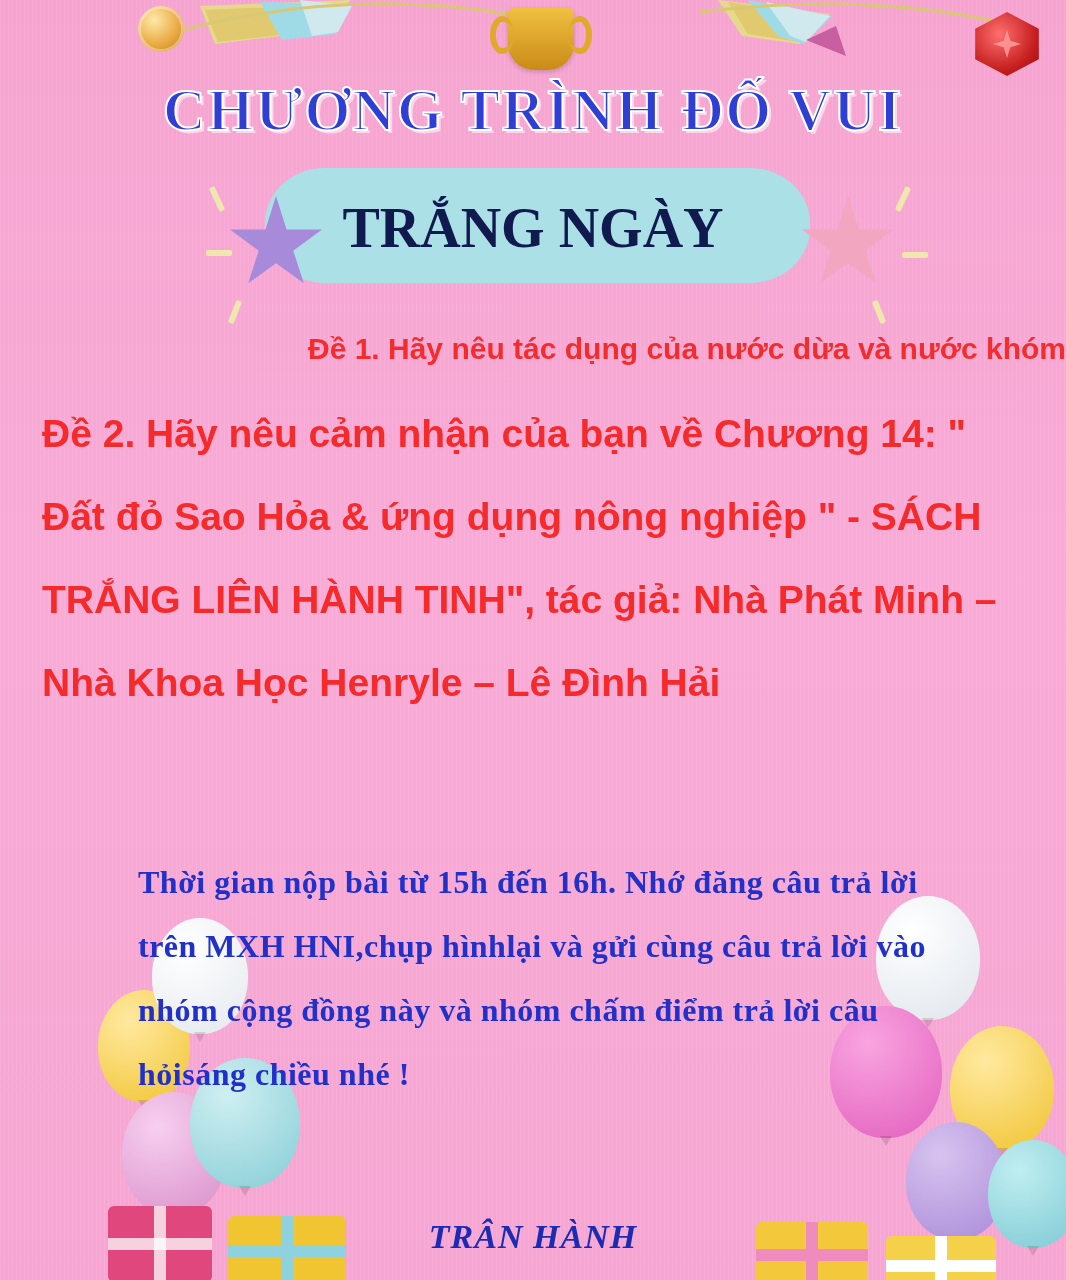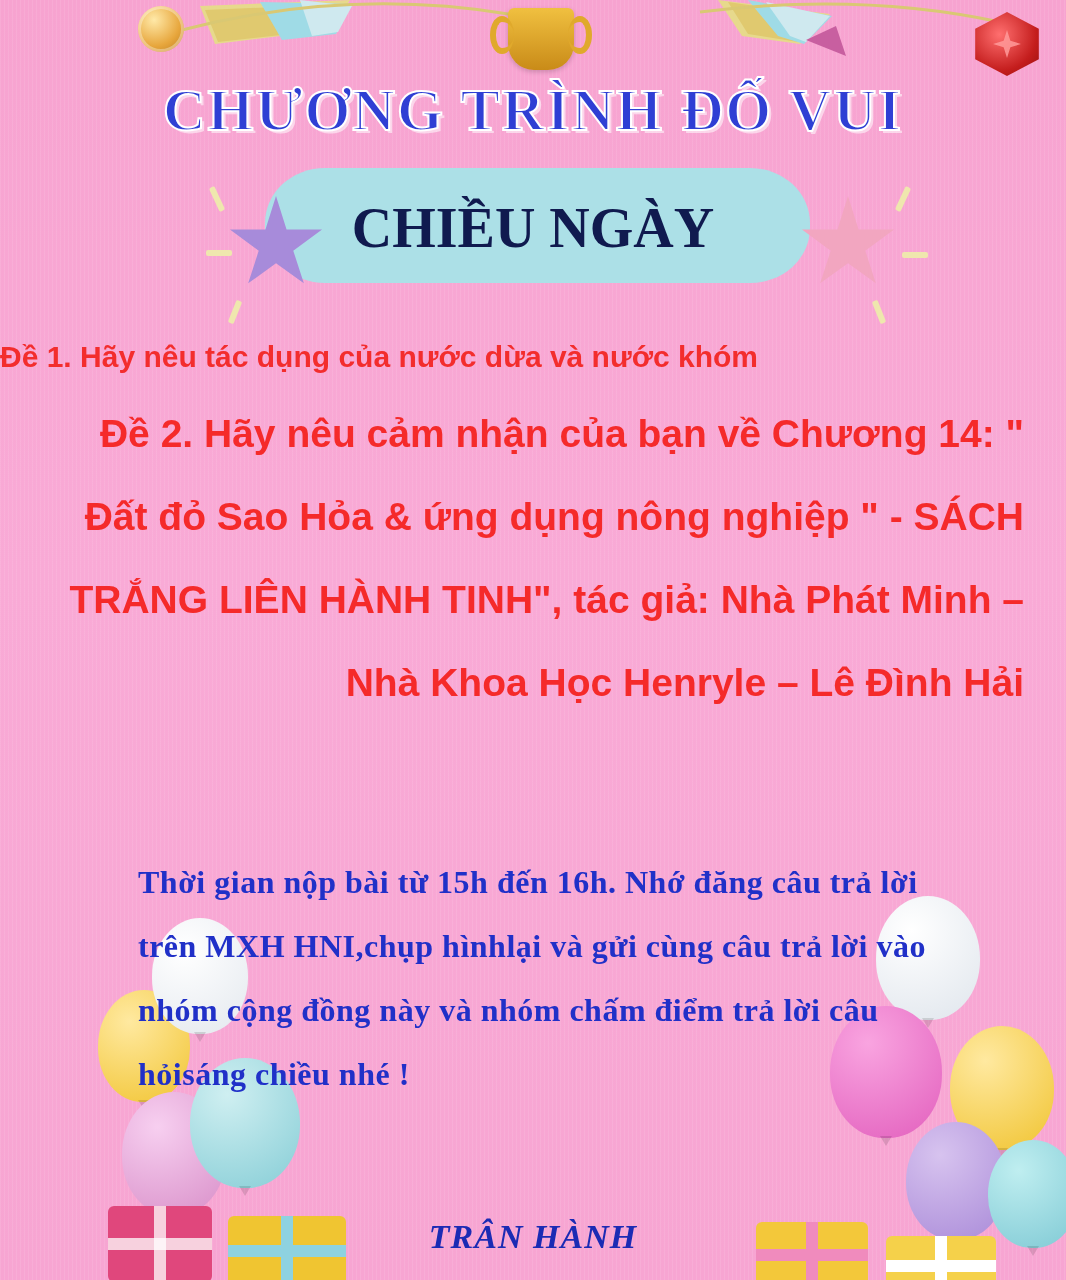--- a/index.html
+++ b/index.html
@@ -86,25 +86,25 @@
   .subtitle{
     position:absolute;top:196px;left:0;width:100%;text-align:center;
     font-family:"Liberation Serif",serif;font-weight:700;font-size:56px;
     color:#101a4f;white-space:nowrap;
   }
   .date{
     position:absolute;top:282px;left:0;width:100%;text-align:center;
     font-weight:700;font-size:50px;color:#121c52;letter-spacing:1px;
   }
   .q1{
-    position:absolute;top:340px;left:0;width:100%;text-align:left;
+    position:absolute;top:332px;left:0;width:100%;text-align:right;
     font-weight:700;font-size:30px;color:#f32d2d;white-space:nowrap;
   }
   .q2{
-    position:absolute;top:392px;left:42px;width:982px;text-align:right;
+    position:absolute;top:392px;left:42px;width:982px;text-align:left;
     font-weight:700;font-size:39px;line-height:83px;color:#f52a2a;
   }
   .note{
     position:absolute;top:850px;left:138px;width:800px;
     font-family:"Liberation Serif",serif;font-weight:700;font-size:32px;line-height:64px;
     color:#2030c8;letter-spacing:.5px;
   }
   .regards{
     position:absolute;top:1218px;left:0;width:100%;text-align:center;
     font-family:"Liberation Serif",serif;font-style:italic;font-weight:700;font-size:34px;
@@ -148,21 +148,21 @@
   <div class="star pink">
       <i></i>
     </div>
   <div class="spark" style="left:214px;top:186px;width:6px;height:26px;transform:rotate(-25deg);"></div>
   <div class="spark" style="left:206px;top:250px;width:26px;height:6px;"></div>
   <div class="spark" style="left:232px;top:300px;width:6px;height:24px;transform:rotate(22deg);"></div>
   <div class="spark" style="left:900px;top:186px;width:6px;height:26px;transform:rotate(25deg);"></div>
   <div class="spark" style="left:902px;top:252px;width:26px;height:6px;"></div>
   <div class="spark" style="left:876px;top:300px;width:6px;height:24px;transform:rotate(-22deg);"></div>
 
-  <div class="subtitle">CHIỀU NGÀY</div>
+  <div class="subtitle">TRẮNG NGÀY</div>
 
   <div class="q1">Đề 1. Hãy nêu  tác dụng của nước dừa và nước khóm</div>
   <div class="q2">Đề 2. Hãy nêu cảm nhận của bạn về Chương 14: " Đất đỏ Sao Hỏa &amp; ứng dụng nông nghiệp " - SÁCH TRẮNG LIÊN HÀNH TINH", tác giả: Nhà Phát Minh – Nhà Khoa Học Henryle – Lê Đình Hải</div>
 
   <div class="balloon" style="left:98px;top:990px;width:92px;height:112px;background:radial-gradient(circle at 34% 28%,#ffe9a0,#f1c431);"></div>
   <div class="balloon" style="left:122px;top:1092px;width:104px;height:124px;background:radial-gradient(circle at 34% 28%,#f7cff0,#d88ec8);"></div>
   <div class="balloon" style="left:152px;top:918px;width:96px;height:116px;background:radial-gradient(circle at 34% 28%,#ffffff,#e3e8ee);"></div>
   <div class="balloon" style="left:190px;top:1058px;width:110px;height:130px;background:radial-gradient(circle at 34% 28%,#cfeff1,#86cdd6);"></div>
   <div class="balloon" style="left:876px;top:896px;width:104px;height:124px;background:radial-gradient(circle at 34% 28%,#ffffff,#dfe5ec);"></div>
   <div class="balloon" style="left:830px;top:1006px;width:112px;height:132px;background:radial-gradient(circle at 34% 28%,#f9a4e0,#e25fbd);"></div>

